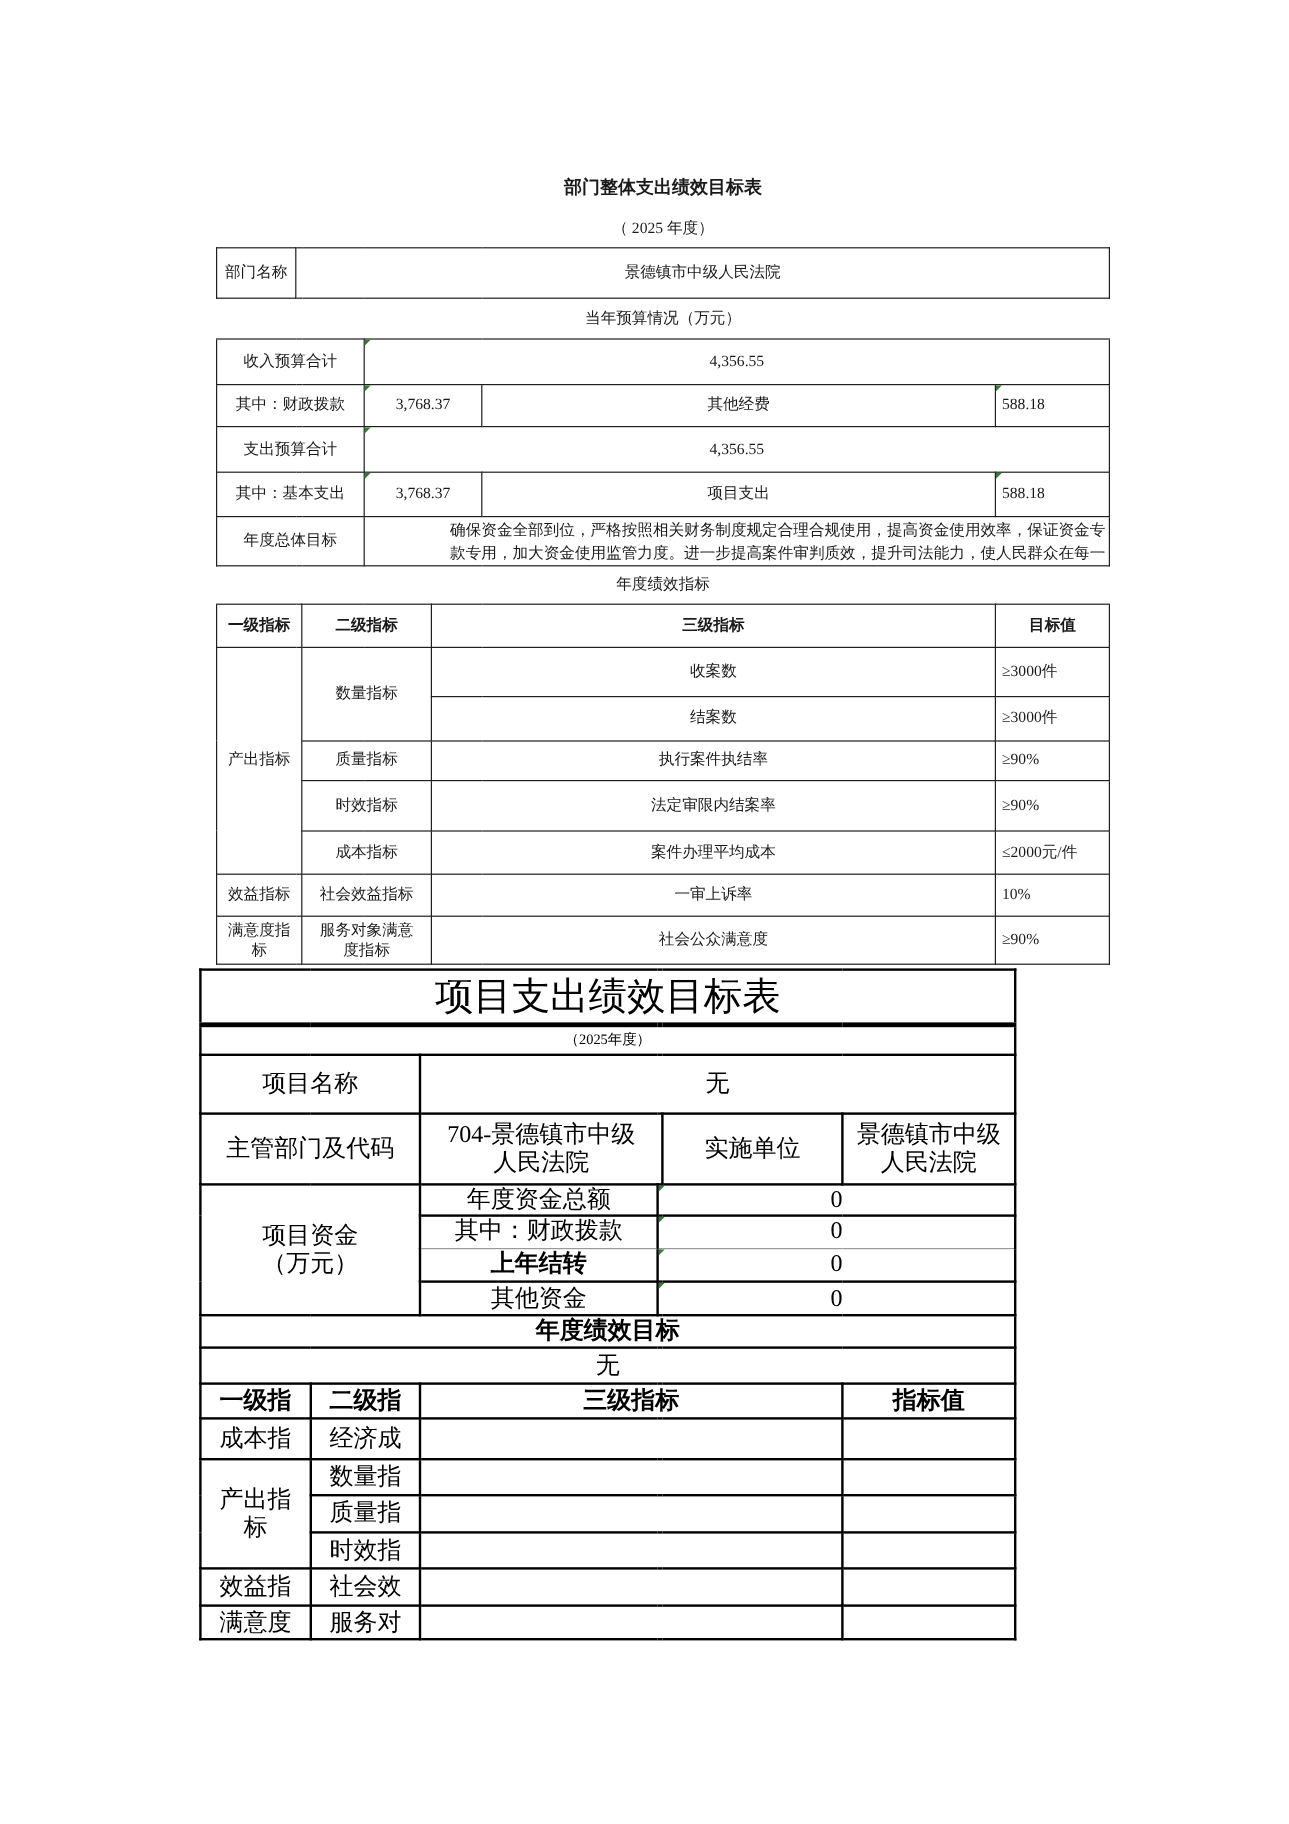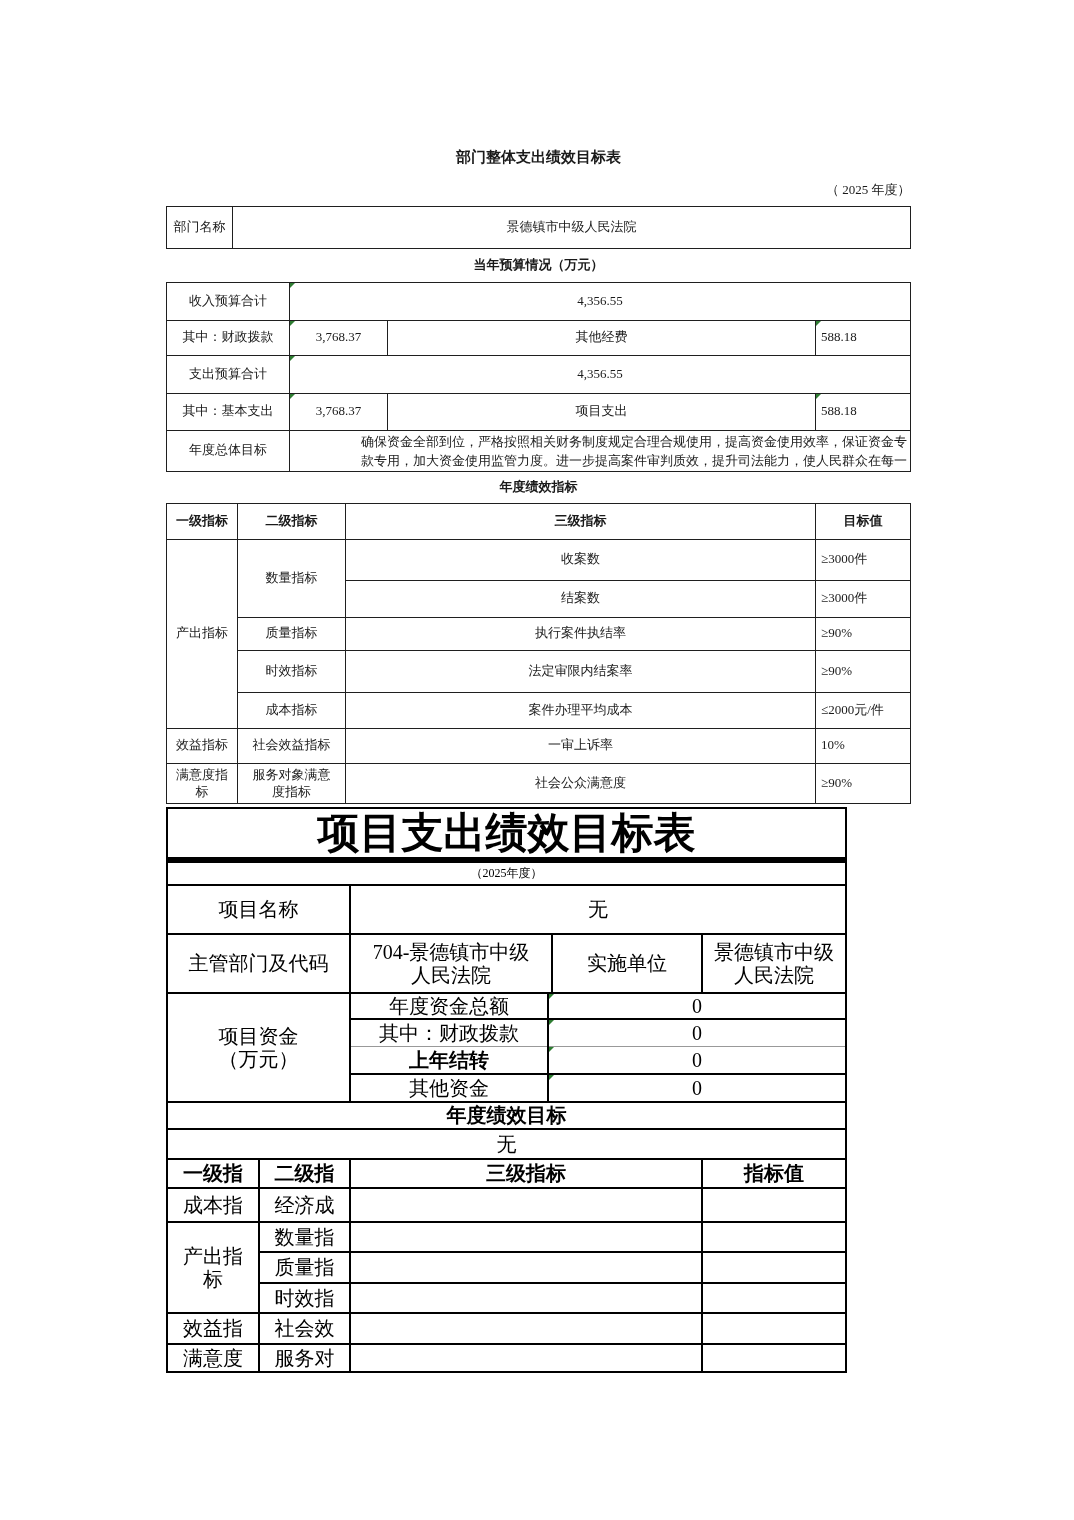--- a/index.html
+++ b/index.html
@@ -4,36 +4,36 @@
 <style>
   html,body{margin:0;padding:0;}
   body{
     width:1074px;height:1520px;position:relative;background:#ffffff;
     font-family:"Liberation Serif","DejaVu Serif",serif;color:#1a1a1a;
   }
   table{border-collapse:collapse;table-layout:fixed;position:absolute;}
   td{padding:0;vertical-align:middle;text-align:center;overflow:hidden;line-height:1.25;}
 
   
-  .t1{left:166px;top:140px;width:744px;font-size:13px;}
+  .t1{left:180px;top:140px;width:744px;font-size:13px;}
   .t1 td{border:1px solid #1f1f1f;}
   .t1 tr.notb td{border:none;}
   .t1 .title{font-size:15px;font-weight:bold;}
-  .t1 .sub{font-size:13px;text-align:right;}
-  .t1 .band{font-weight:bold;border-left:none;border-right:none;margin-top:48px;}
+  .t1 .sub{font-size:13px;}
+  .t1 .band{font-weight:normal;border-left:none;border-right:none;margin-top:48px;}
   .t1 .hdr{font-weight:bold;margin-left:34px;}
   .t1 .left{text-align:left;padding-left:5px;}
   .t1 .liteL{border-left:1px solid #b5b5b5;}
   .t1 .goal{text-align:right;white-space:pre-line;line-height:19px;padding:1px 3px;}
   .t1 .pre{white-space:pre-line;line-height:17px;}
 
   
   .t2{left:166px;top:807px;width:679px;font-size:20px;color:#000;}
   .t2 td{border:2px solid #000;line-height:1.15;}
-  .t2 .title{font-size:42px;font-weight:bold;border-bottom:6px solid #000000;}
+  .t2 .title{font-size:32px;font-weight:normal;border-bottom:4px solid #000000;}
   .t2 .sub{font-size:12px;border-top:1px solid #555;}
   .t2 .bold{font-weight:bold;}
   .t2 .pre{white-space:pre-line;}
   .t2 .thinB{border-bottom:1px solid #999;}
   .t2 .thinT{border-top:1px solid #999;}
 
   
   .gm{position:relative;}
   .gm::before{content:"";position:absolute;left:0;top:0;width:0;height:0;
     border-top:5px solid #2e7d32;border-right:5px solid transparent;}

